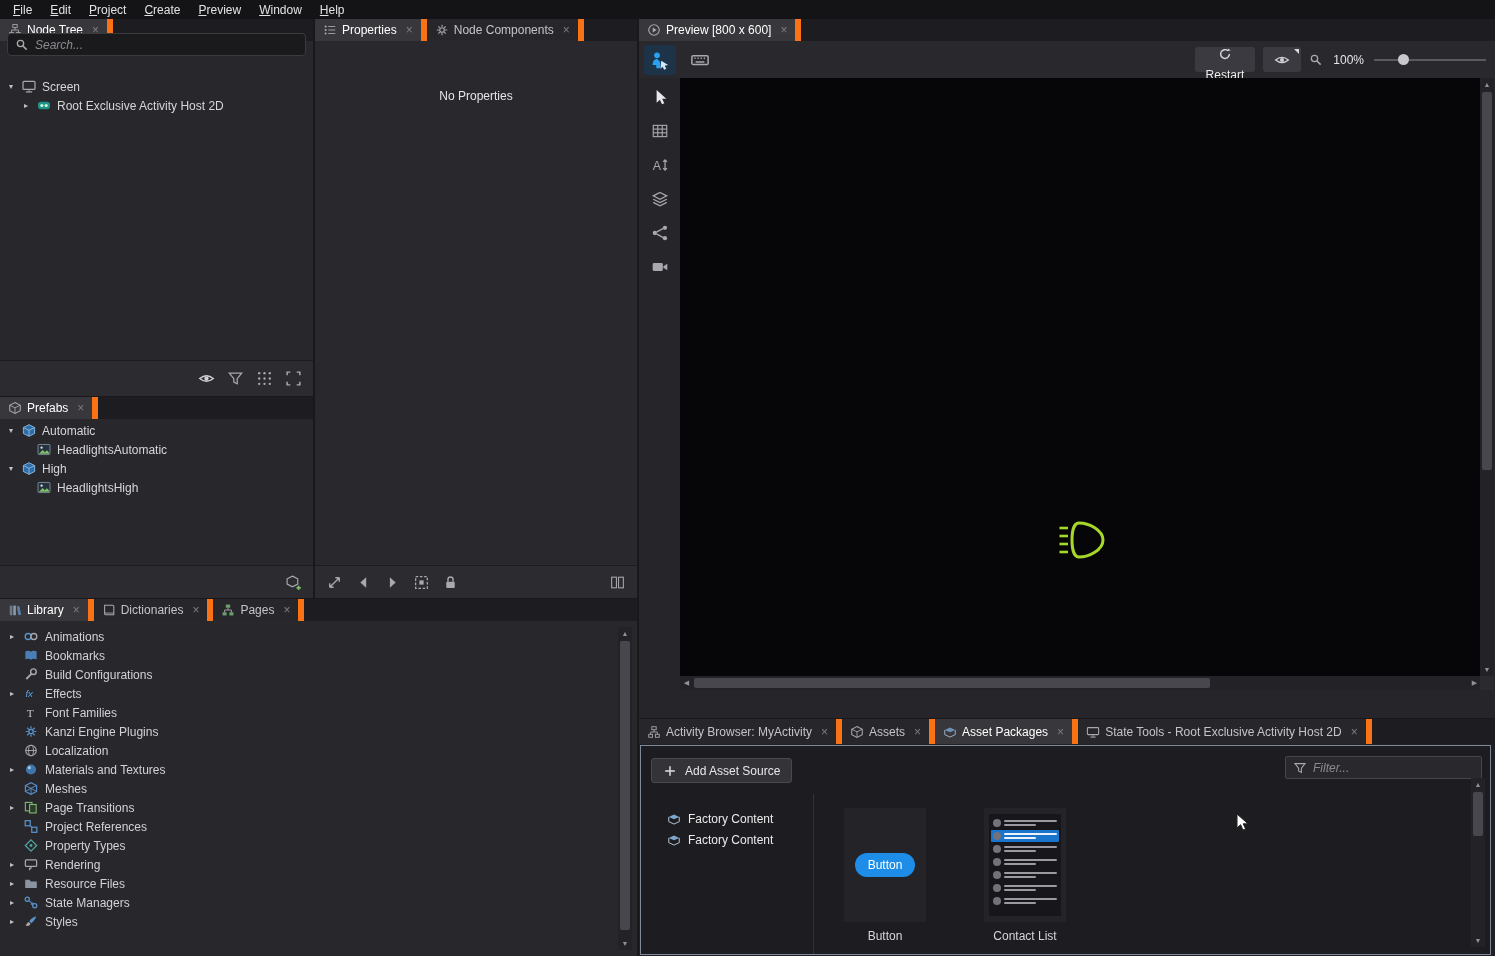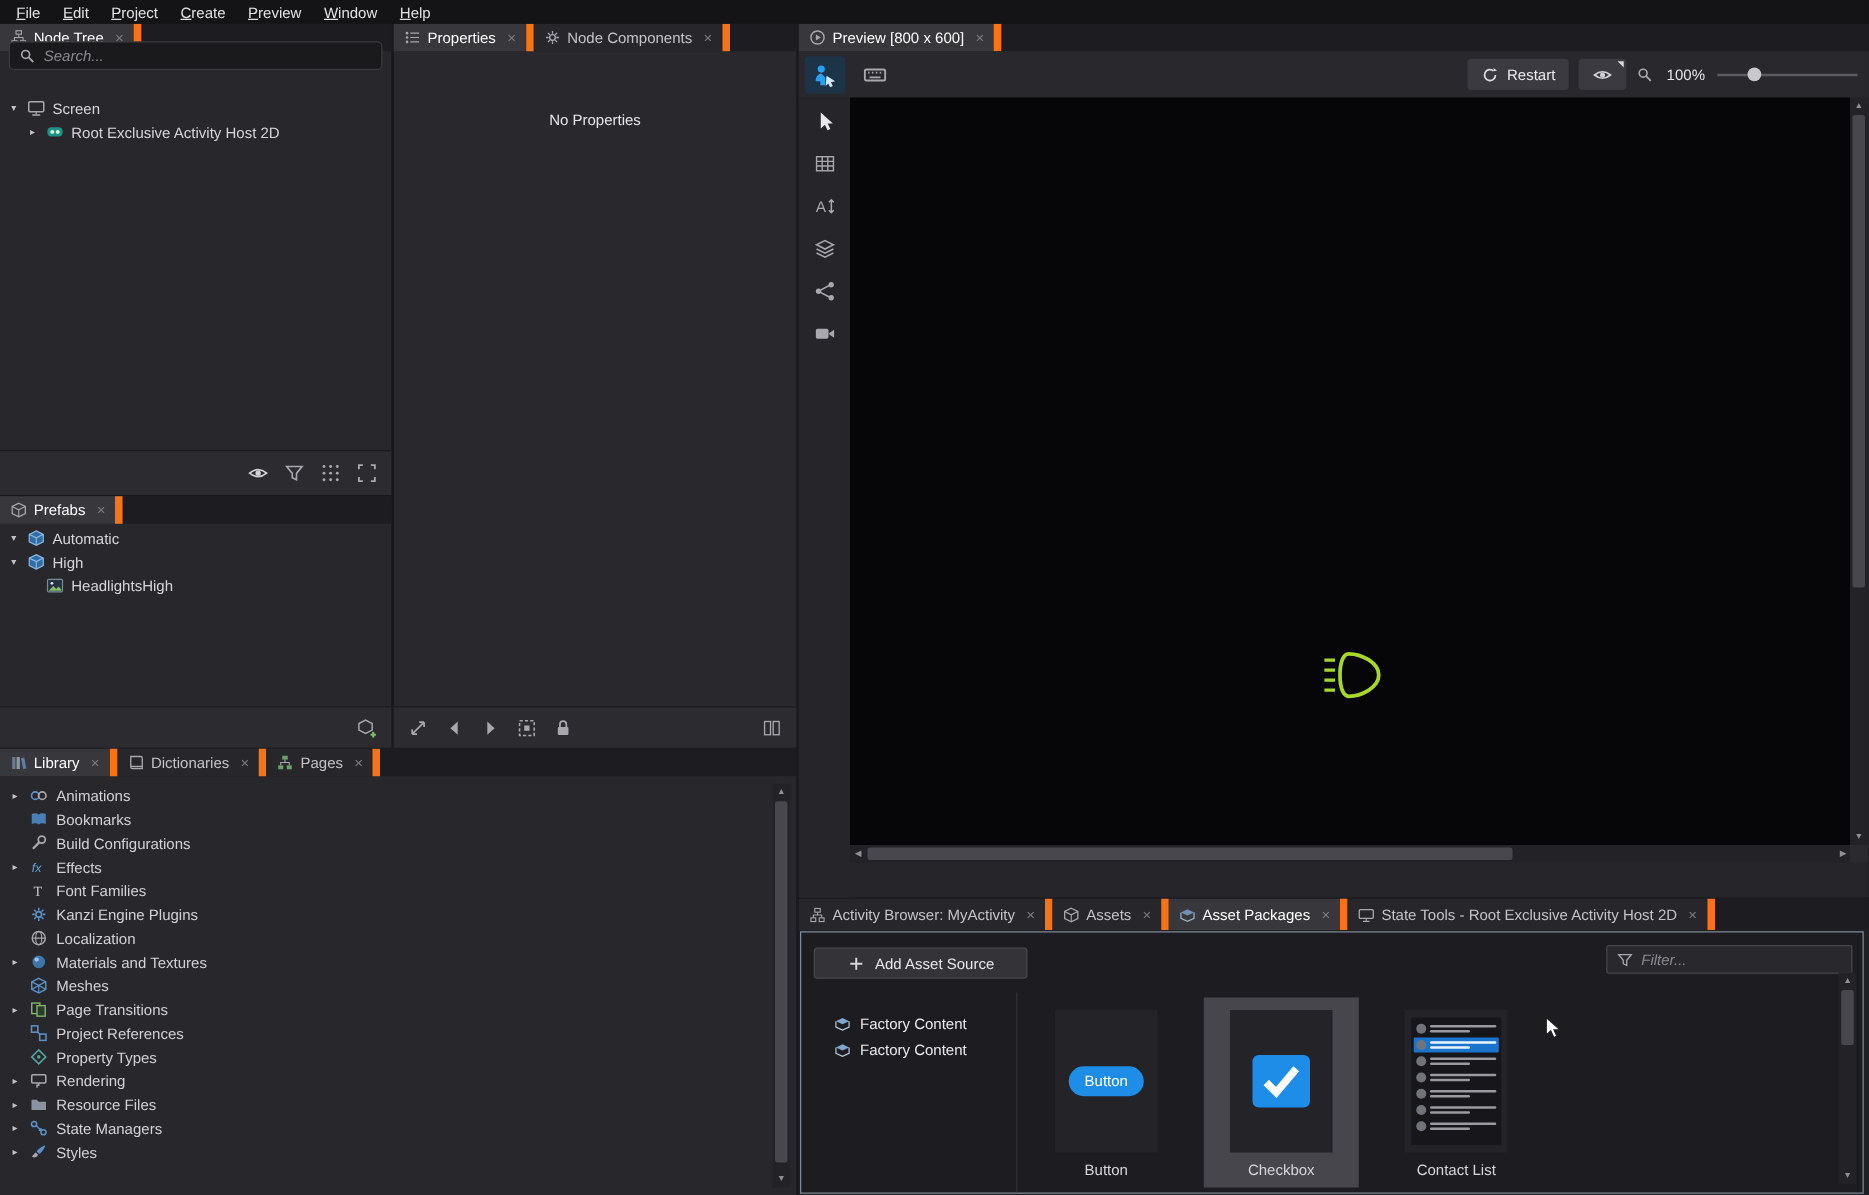--- a/index.html
+++ b/index.html
@@ -59,40 +59,40 @@
   .sb .thumb{position:absolute;background:#47474d;border-radius:2px;}
   .sb.v .thumb{left:2px;right:2px;}
   .sb.h .thumb{top:2px;bottom:2px;}
   #library-scroll{right:5px;top:28px;bottom:6px;width:14px;}
 
   
   #preview-toolbar{position:absolute;left:0;top:22px;right:0;height:37px;background:#28282d;display:flex;align-items:center;padding:0 5px;gap:8px;}
   .tbtn{width:32px;height:30px;display:flex;align-items:center;justify-content:center;border-radius:3px;}
   .tbtn.blue{background:#1c3348;}
   .spacer{flex:1;}
-  .restart-btn{display:flex;align-items:center;gap:7px;background:#3a3a40;border-radius:3px;height:25px;padding:0 11px;color:#ececee;}
+  .restart-btn{display:flex;align-items:center;gap:7px;background:#3a3a40;border-radius:3px;height:25px;padding:0 11px;color:#ececee;flex-direction:column;}
   .eye-btn{position:relative;display:flex;align-items:center;justify-content:center;background:#3a3a40;border-radius:3px;height:25px;width:38px;}
   .eye-btn .corner{position:absolute;top:2px;right:2px;width:0;height:0;border-left:5px solid transparent;border-top:5px solid #d8d8da;}
   .zoomval{color:#e6e6e8;padding:0 2px;}
   .slider{position:relative;width:112px;height:25px;margin-right:4px;}
   .slider-track{position:absolute;left:0;right:0;top:12px;height:2px;background:#5a5a60;}
   .slider-thumb{position:absolute;left:24px;top:7px;width:11px;height:11px;border-radius:50%;background:#c9c9cd;}
   #preview-toolstrip{position:absolute;left:0;top:59px;width:41px;bottom:0;background:#26262a;display:flex;flex-direction:column;align-items:center;padding-top:5px;gap:7px;}
   .strip-btn{width:28px;height:27px;display:flex;align-items:center;justify-content:center;}
   #preview-canvas{position:absolute;left:41px;top:59px;width:801px;height:598px;background:#060608;}
   #headlight{position:absolute;left:378px;top:441px;width:50px;height:42px;}
   #preview-vscroll{right:1px;top:59px;width:14px;height:598px;}
   #preview-hscroll{left:41px;top:657px;height:14px;width:801px;}
   #preview-corner{position:absolute;right:1px;top:657px;width:14px;height:14px;background:#2a2a2f;}
 
   
   #assets-tabs{height:25px;}
   #assets-tabs .tab{height:25px;}
   #assets-content{position:absolute;left:1px;top:26px;width:851px;bottom:1px;background:#1d1d21;border:1px solid #7e8a98;}
-  .add-btn{position:absolute;left:10px;top:12px;height:25px;display:flex;align-items:center;gap:8px;background:#333338;border:1px solid #48484e;border-radius:3px;padding:0 26px;color:#e8e8ea;}
+  .add-btn{position:absolute;left:10px;top:12px;height:25px;display:flex;align-items:center;gap:8px;background:#333338;border:1px solid #48484e;border-radius:3px;padding:0 11px;color:#e8e8ea;}
   .filterbox{position:absolute;right:8px;top:10px;width:197px;height:23px;background:#28282d;border:1px solid #45454b;border-radius:2px;display:flex;align-items:center;gap:6px;padding:0 7px;}
   #sources{position:absolute;left:0;top:62px;width:172px;bottom:0;}
   .source-row{display:flex;align-items:center;gap:7px;height:21px;padding-left:26px;color:#eaeaec;}
   #sources-sep{position:absolute;left:172px;top:48px;bottom:0;width:1px;background:#323237;}
   #cards{position:absolute;left:182px;top:52px;display:flex;gap:16px;}
   .asset-card{width:124px;height:152px;display:flex;flex-direction:column;align-items:center;}
   .asset-card.selected{background:#46464c;}
   .card-thumb{margin-top:10px;width:82px;height:114px;background:#232328;display:flex;align-items:center;justify-content:center;overflow:hidden;}
   .card-label{margin-top:7px;color:#d6d6da;}
   .pv-btn{background:#1d8de8;color:#fff;border-radius:13px;padding:5px 13px;font-size:12px;}
@@ -219,20 +219,31 @@
   <div class="treelist" id="prefabs-list">
       <div class="tree-row" style="padding-left: 6px;">
         <span class="t-arrow">▾</span>
         <span class="icon t-icon">
           <svg xmlns="http://www.w3.org/2000/svg" viewBox="0 0 16 16">
             <path d="M8 1.8 L14 4.8 V11.2 L8 14.2 L2 11.2 V4.8 Z" fill="#2e6da8" stroke="#8cb6de" stroke-width="1"></path>
             <path d="M2 4.8 L8 7.8 L14 4.8 M8 7.8 V14.2" fill="none" stroke="#8cb6de"></path>
           </svg>
         </span>
         <span>Automatic</span>
+      </div>
+      <div class="tree-row" style="padding-left: 21px;">
+        <span class="t-arrow"></span>
+        <span class="icon t-icon">
+          <svg xmlns="http://www.w3.org/2000/svg" viewBox="0 0 16 16">
+            <rect x="1.6" y="2.6" width="12.8" height="10.8" rx="1" fill="#26323e" stroke="#7b8b99"></rect>
+            <circle cx="5.4" cy="6" r="1.2" fill="#dde9f2"></circle>
+            <path d="M2.6 12.4 L6.6 8.4 L9 10.8 L11 8.8 L13.4 11.2 V12.4 Z" fill="#82c268"></path>
+          </svg>
+        </span>
+        <span>HeadlightsAutomatic</span>
       </div>
       <div class="tree-row" style="padding-left: 6px;">
         <span class="t-arrow">▾</span>
         <span class="icon t-icon">
           <svg xmlns="http://www.w3.org/2000/svg" viewBox="0 0 16 16">
             <path d="M8 1.8 L14 4.8 V11.2 L8 14.2 L2 11.2 V4.8 Z" fill="#2e6da8" stroke="#8cb6de" stroke-width="1"></path>
             <path d="M2 4.8 L8 7.8 L14 4.8 M8 7.8 V14.2" fill="none" stroke="#8cb6de"></path>
           </svg>
         </span>
         <span>High</span>
@@ -753,30 +764,20 @@
           <span>Factory Content</span>
         </div>
       </div>
     <div id="sources-sep"></div>
     <div id="cards">
         <div class="asset-card">
           <div class="card-thumb">
             <div class="pv-btn">Button</div>
           </div>
           <div class="card-label">Button</div>
-        </div>
-        <div class="asset-card selected">
-          <div class="card-thumb">
-            <div class="pv-check">
-              <svg viewBox="0 0 46 42" width="46" height="42">
-                <path d="M11 22 L19 30 L35 11" fill="none" stroke="#ffffff" stroke-width="6"></path>
-              </svg>
-            </div>
-          </div>
-          <div class="card-label">Checkbox</div>
         </div>
         <div class="asset-card">
           <div class="card-thumb">
             <div class="pv-contact">
               <div class="pv-row">
                 <span class="pv-av"></span>
                 <span class="pv-bars">
                   <span class="pv-bar"></span>
                   <span class="pv-bar short"></span>
                 </span>

